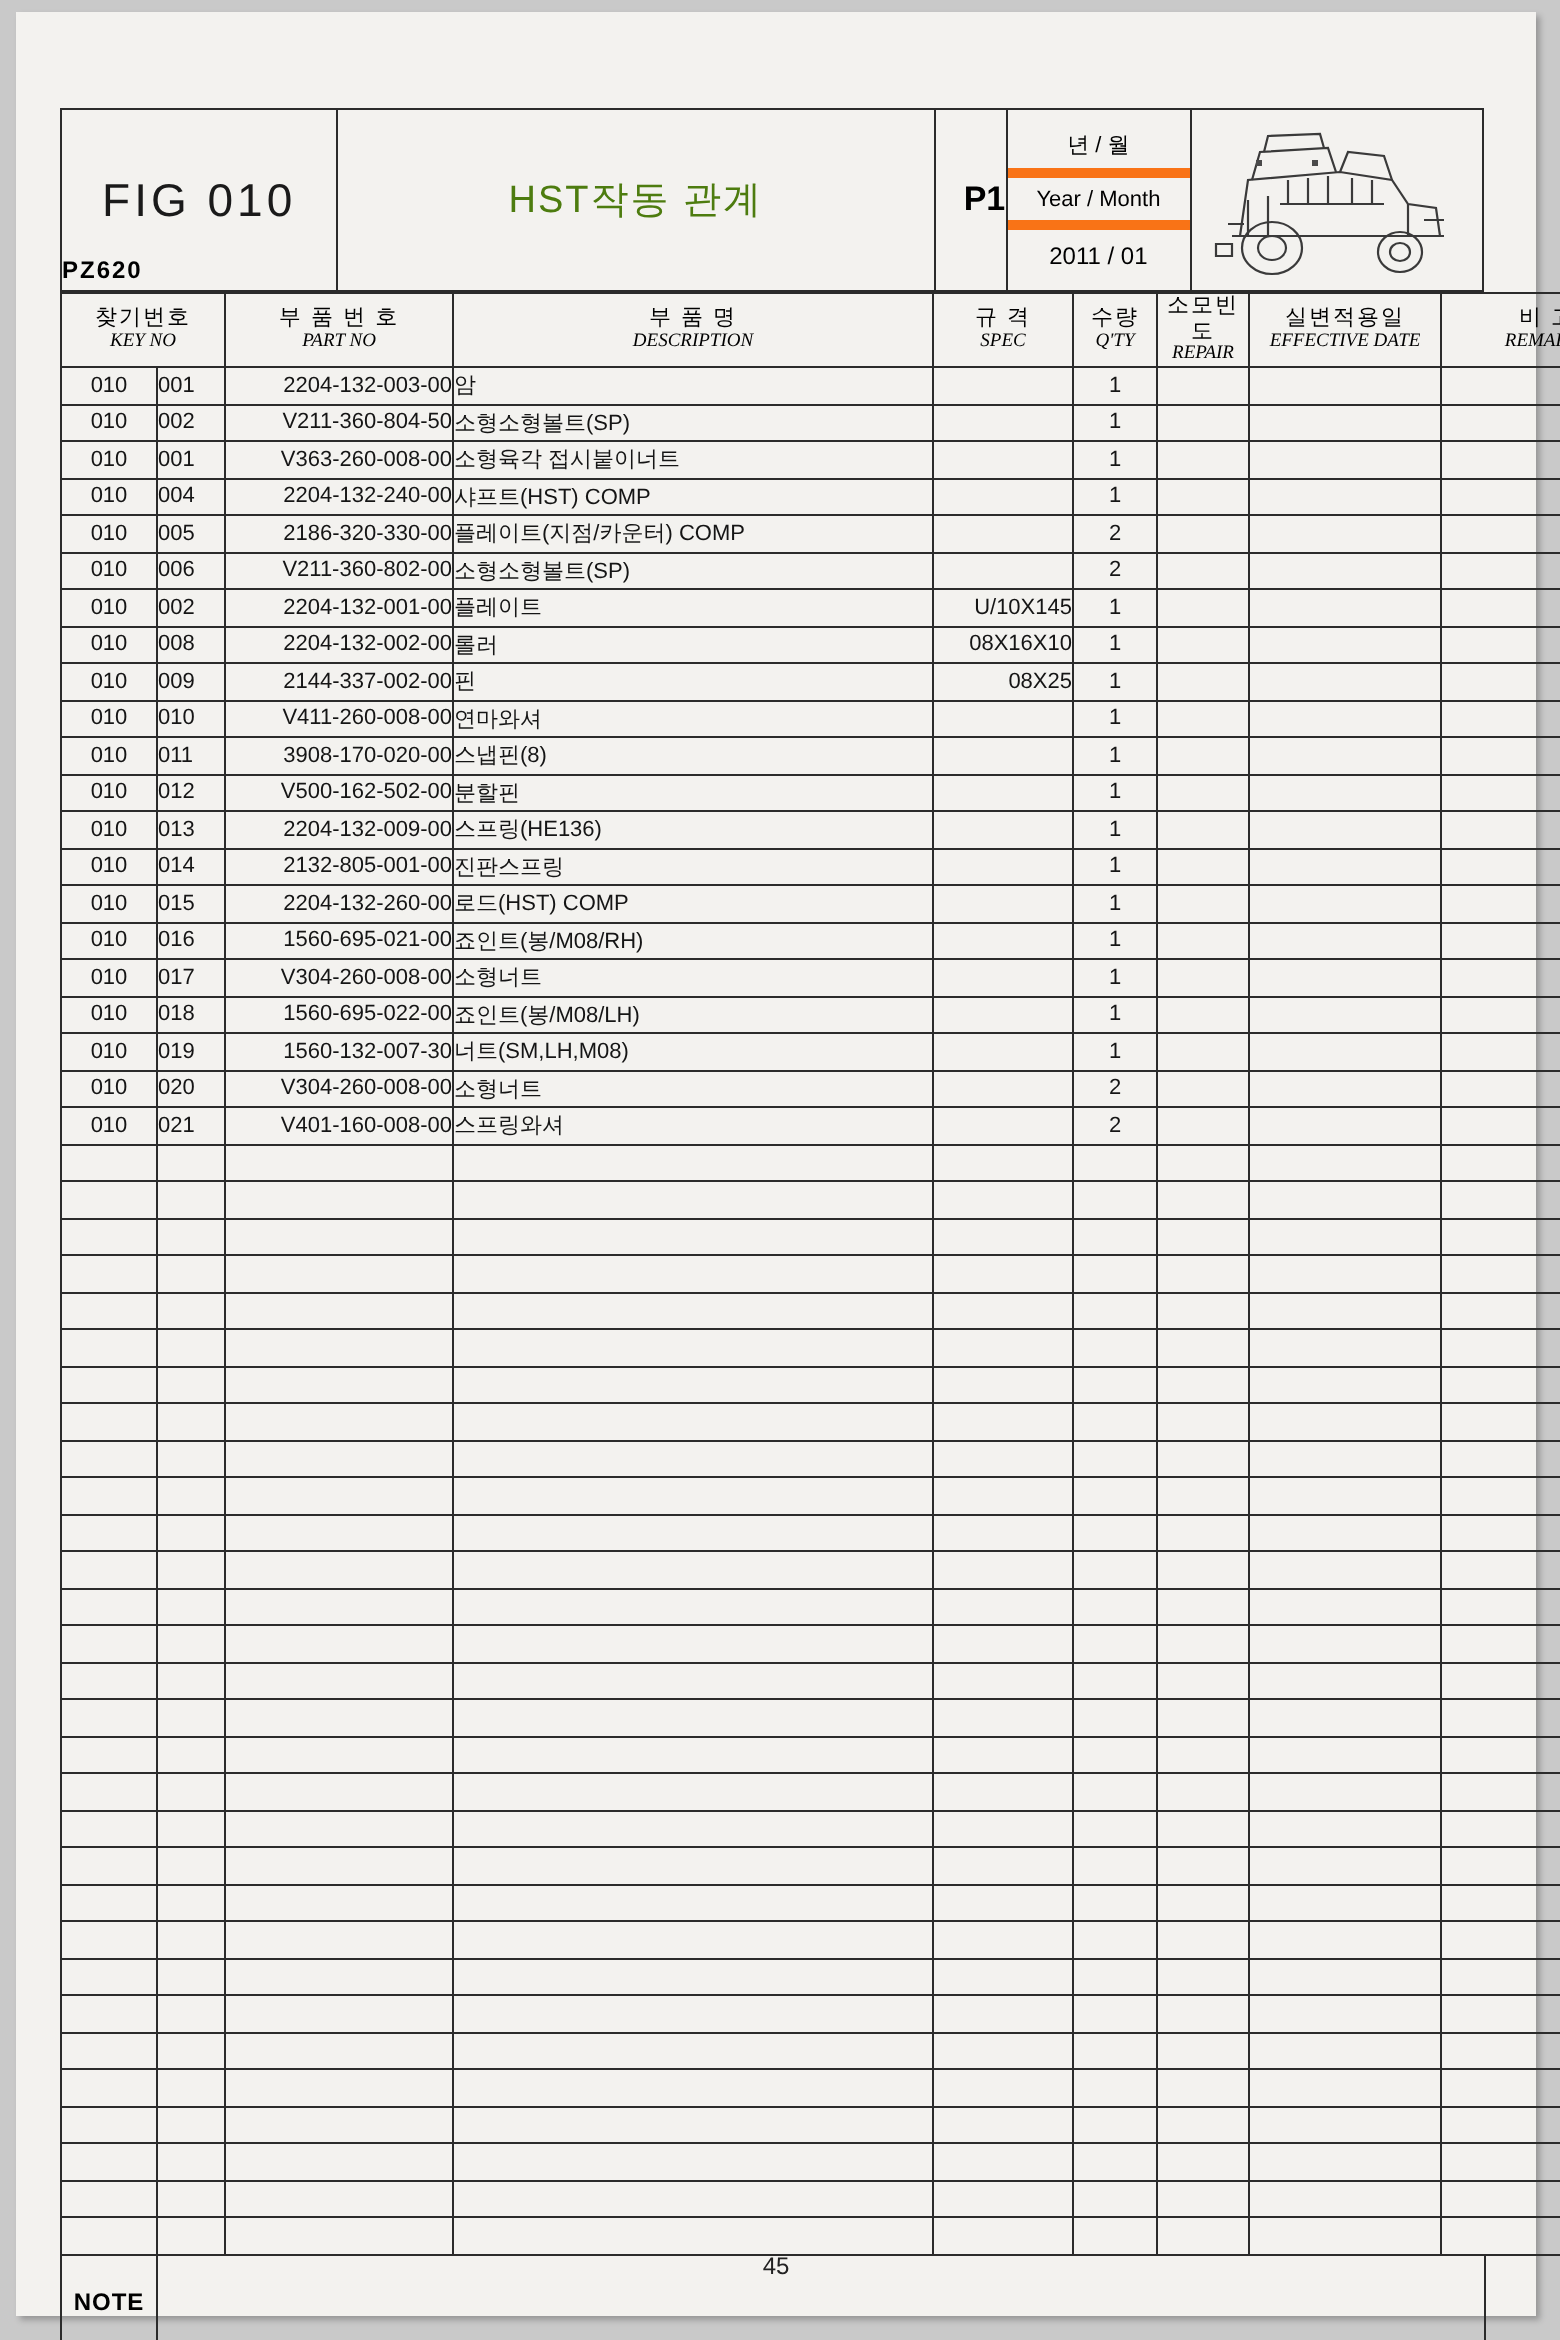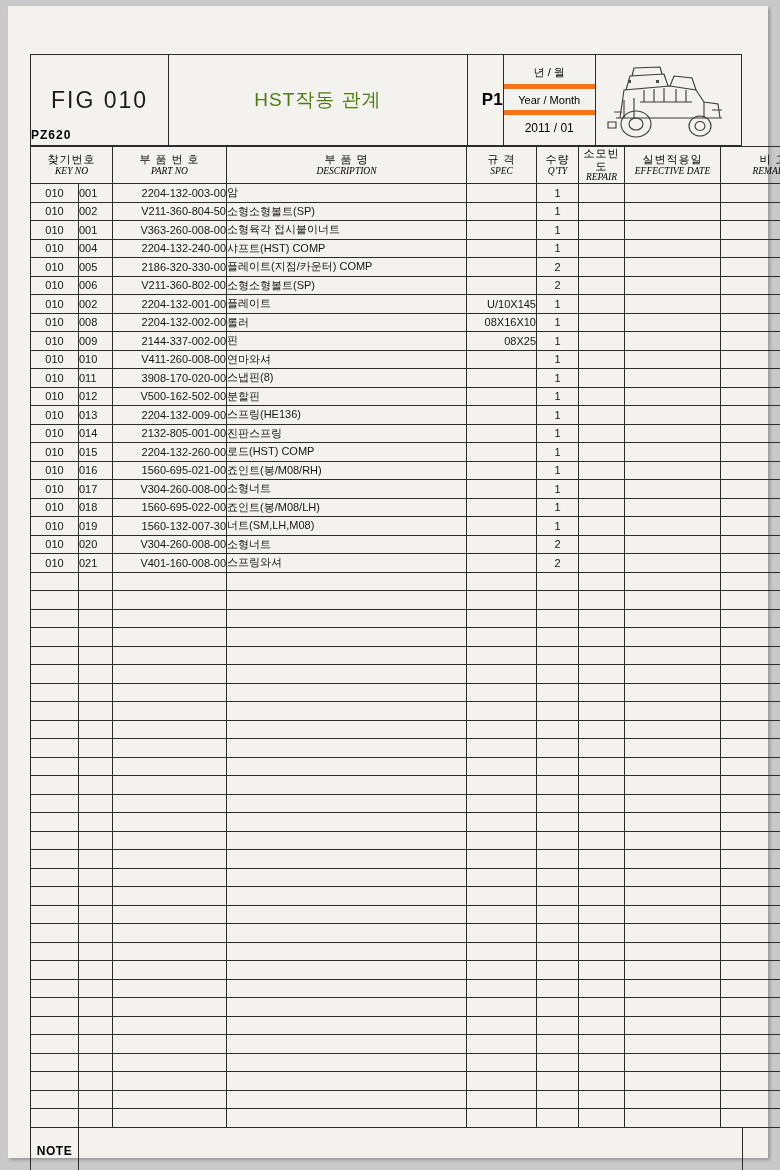--- a/index.html
+++ b/index.html
@@ -844,13 +844,14 @@
       <tbody>
           <tr>
         <td class="note-label">NOTE</td>
         <td></td>
       </tr>
     </tbody>
       </table>
 
   </div>
 
+  <div class="pagenum">45</div>
 </div>
 
 </body></html>

